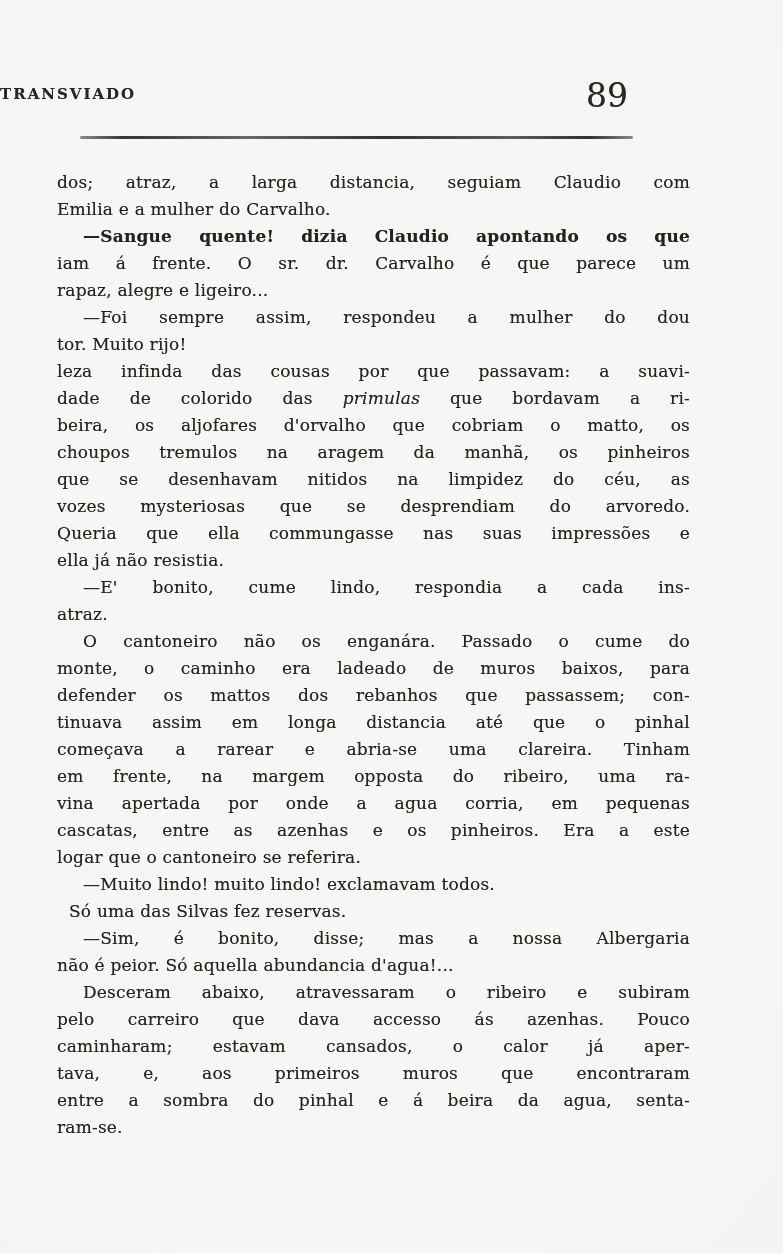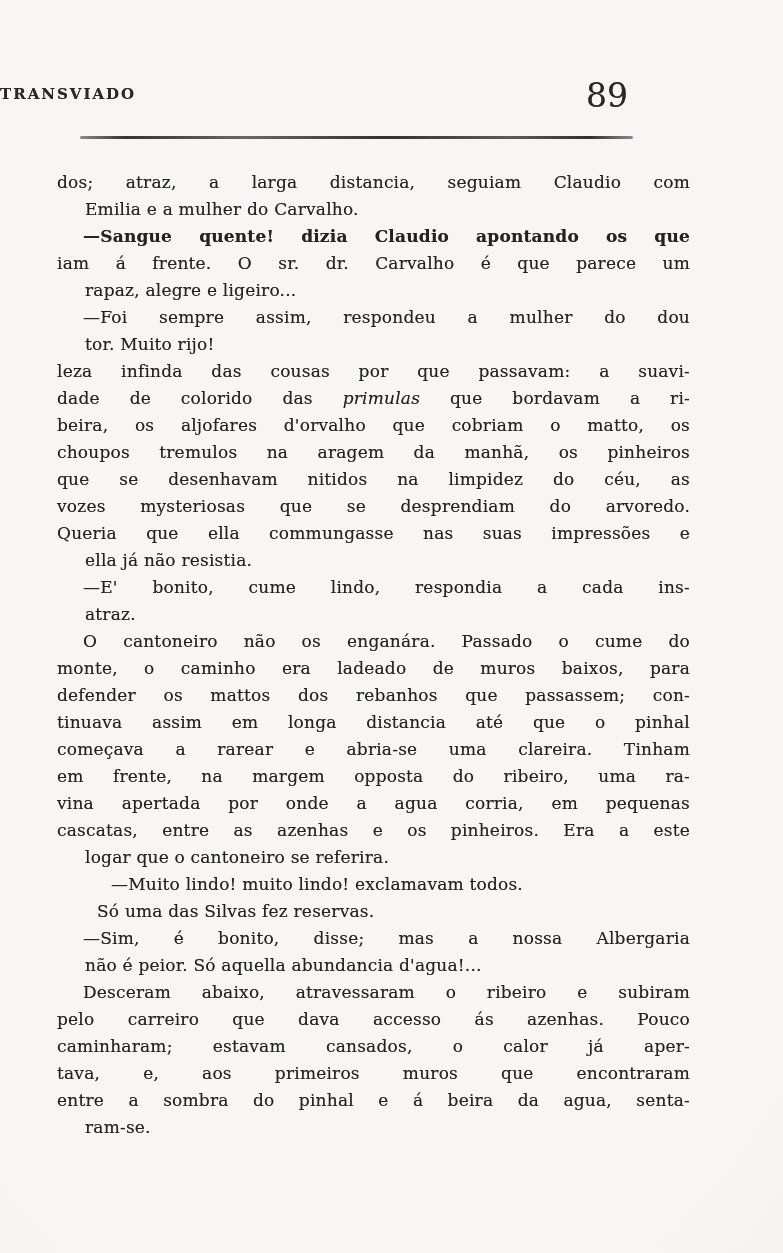--- a/index.html
+++ b/index.html
@@ -67,21 +67,20 @@
     line-height: 27px;
     font-size: 17px;
     text-align: justify;
     text-align-last: justify;
     letter-spacing: 0.2px;
     text-shadow: 0 0 0.6px rgba(38,35,30,0.5);
     white-space: normal;
   }
   .line.last {
     text-align-last: left;
-    margin-left: 28px;
   }
   .italic { font-style: italic; }
 </style>
 </head>
 <body>
 
 <div class="page">
 
   <div class="running-title-wrap">
     <span class="running-title">TRANSVIADO</span>

